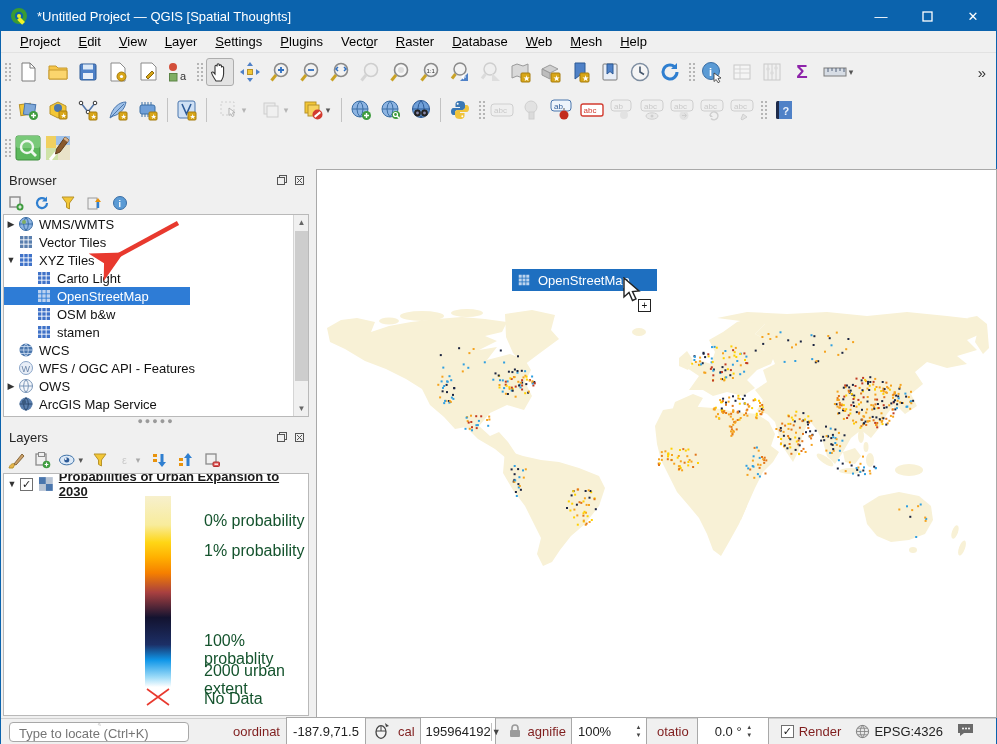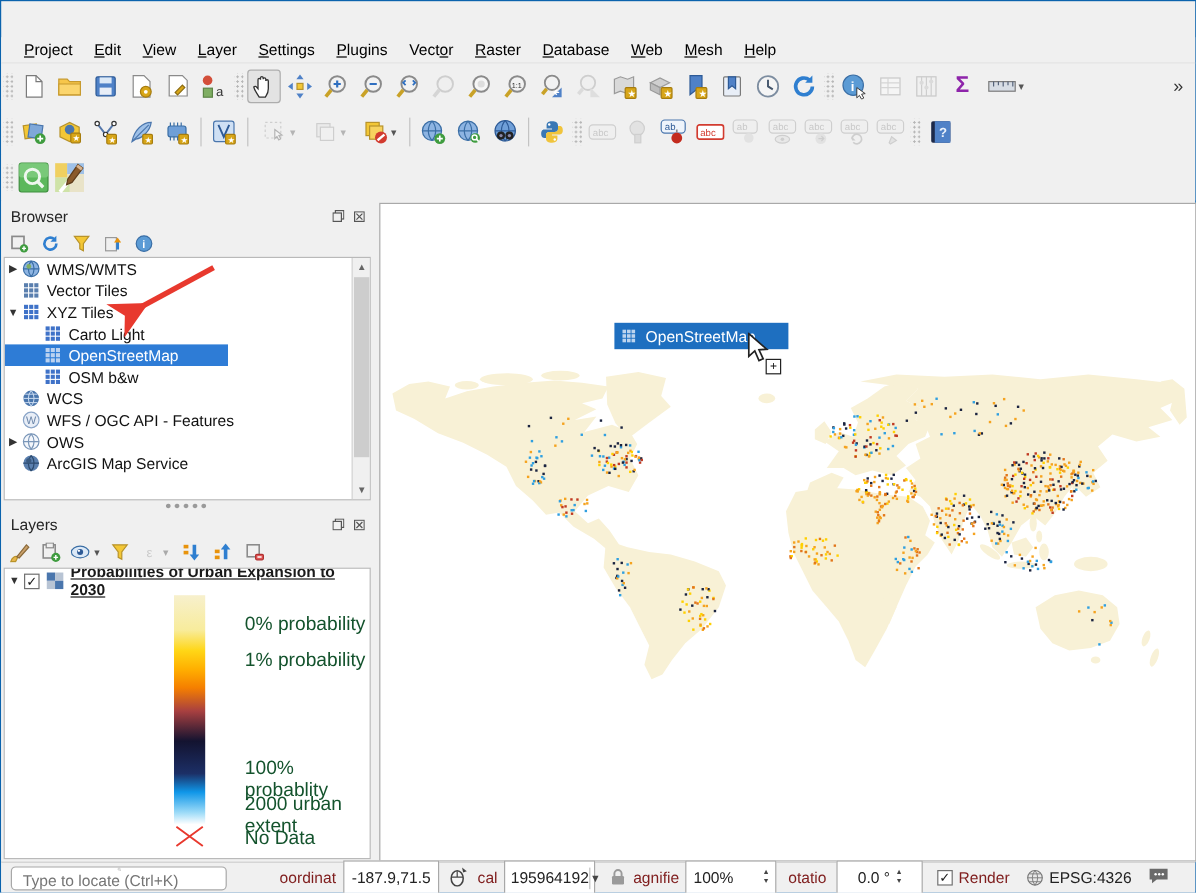--- a/index.html
+++ b/index.html
@@ -62,20 +62,38 @@
   .sfield{height:30px;border:1px solid #a8a8a8;background:#fff;display:flex;align-items:center;justify-content:center;font-size:13px;}
   .slabel{color:#7f1d1d;}
   .spin{display:flex;flex-direction:column;justify-content:center;width:15px;height:18px;font-size:6px;color:#444;align-items:center;line-height:1.2;}
   .scombo-caret{width:16px;height:18px;border-left:1px solid #c0c0c0;display:flex;align-items:center;justify-content:center;font-size:9px;color:#444;}
 </style>
 </head>
 <body>
 
 <div class="win">
 
+  <div class="titlebar">
+    <svg class="qgis-logo" viewBox="0 0 20 20">
+      <circle cx="10" cy="10" r="8" fill="#3a9b35"></circle>
+      <circle cx="10" cy="10" r="4.2" fill="#0b63ad"></circle>
+      <rect x="11" y="11" width="7" height="4" fill="#eff32b" transform="rotate(45 11 11)"></rect>
+      <circle cx="10" cy="10" r="2" fill="#eff32b"></circle>
+    </svg>
+    <span class="title-text">*Untitled Project — QGIS [Spatial Thoughts]</span>
+    <div class="winbtns">
+      <div class="winbtn">—</div>
+      <div class="winbtn">
+        <svg width="11" height="11" viewBox="0 0 11 11">
+            <rect x="1" y="1" width="9" height="9" fill="none" stroke="#fff" stroke-width="1.3"></rect>
+          </svg>
+      </div>
+      <div class="winbtn">✕</div>
+    </div>
+  </div>
 
   <div class="menubar">
     <span class="menu-item"><u>P</u>roject</span>
     <span class="menu-item"><u>E</u>dit</span>
     <span class="menu-item"><u>V</u>iew</span>
     <span class="menu-item"><u>L</u>ayer</span>
     <span class="menu-item"><u>S</u>ettings</span>
     <span class="menu-item"><u>P</u>lugins</span>
     <span class="menu-item">Vect<u>o</u>r</span>
     <span class="menu-item"><u>R</u>aster</span>
@@ -619,20 +637,36 @@
               <rect x="10.6" y="2" width="3.4" height="3.4"></rect>
               <rect x="2" y="6.3" width="3.4" height="3.4"></rect>
               <rect x="6.3" y="6.3" width="3.4" height="3.4"></rect>
               <rect x="10.6" y="6.3" width="3.4" height="3.4"></rect>
               <rect x="2" y="10.6" width="3.4" height="3.4"></rect>
               <rect x="6.3" y="10.6" width="3.4" height="3.4"></rect>
               <rect x="10.6" y="10.6" width="3.4" height="3.4"></rect>
             </g>
           </svg>
         <span class="tlabel">OSM b&amp;w</span>
+      </div>
+      <div class="trow" style="padding-left:32px">
+        <svg class="ticon" viewBox="0 0 16 16">
+            <g fill="#3f72c8">
+              <rect x="2" y="2" width="3.4" height="3.4"></rect>
+              <rect x="6.3" y="2" width="3.4" height="3.4"></rect>
+              <rect x="10.6" y="2" width="3.4" height="3.4"></rect>
+              <rect x="2" y="6.3" width="3.4" height="3.4"></rect>
+              <rect x="6.3" y="6.3" width="3.4" height="3.4"></rect>
+              <rect x="10.6" y="6.3" width="3.4" height="3.4"></rect>
+              <rect x="2" y="10.6" width="3.4" height="3.4"></rect>
+              <rect x="6.3" y="10.6" width="3.4" height="3.4"></rect>
+              <rect x="10.6" y="10.6" width="3.4" height="3.4"></rect>
+            </g>
+          </svg>
+        <span class="tlabel">stamen</span>
       </div>
       <div class="trow" style="padding-left:14px">
         <svg class="ticon" viewBox="0 0 16 16">
             <circle cx="8" cy="8" r="6.5" fill="#4a76ad"></circle>
             <path d="M1.5 8h13M8 1.5a10 10 0 0 1 0 13M8 1.5a10 10 0 0 0 0 13M3 4.5h10M3 11.5h10" fill="none" stroke="#cfe0f4" stroke-width=".8"></path>
           </svg>
         <span class="tlabel">WCS</span>
       </div>
       <div class="trow" style="padding-left:14px">
         <svg class="ticon" viewBox="0 0 16 16">

